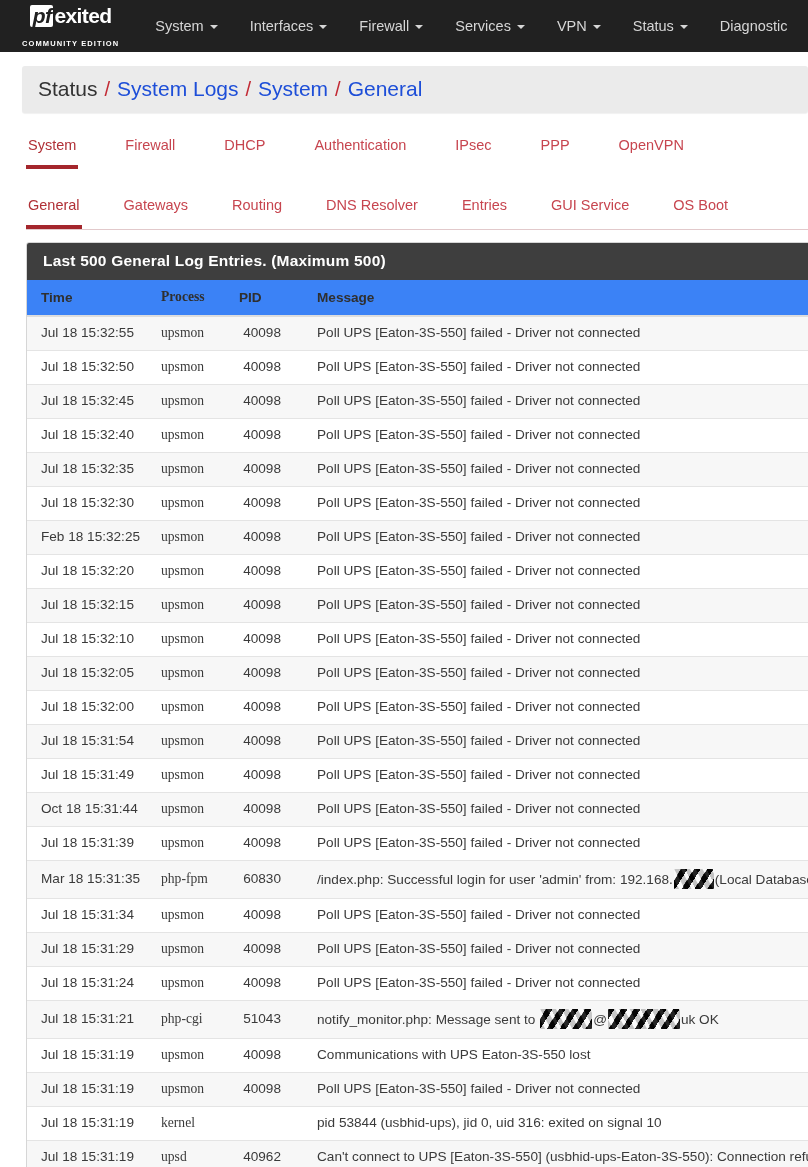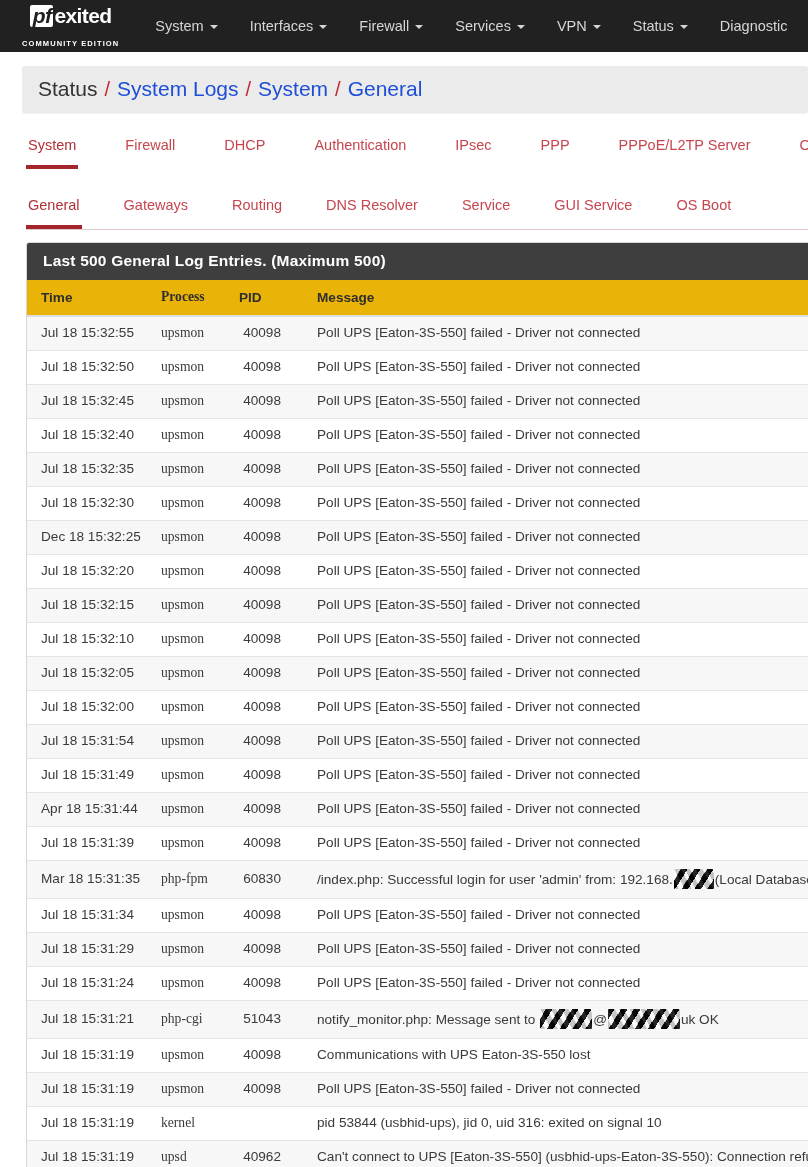--- a/index.html
+++ b/index.html
@@ -154,21 +154,21 @@
     width: 100%;
     border-collapse: collapse;
     font-size: 13.6px;
     color: #3a3a3a;
   }
   table.logtable th {
     text-align: left;
     font-weight: 700;
     color: #2f2f2f;
     padding: 9px 8px 10px 8px;
-    background: #eab308;
+    background: #3b82f6;
     border-bottom: 2px solid #dddddd;
     font-size: 13.6px;
   }
   table.logtable td {
     padding: 8px 8px 9px 8px;
     border-top: 1px solid #e4e4e4;
     white-space: nowrap;
     vertical-align: middle;
     line-height: 16px;
   }
@@ -259,30 +259,29 @@
     </div>
 </div>
 
 <div class="tabs-primary" id="tabs-primary">
     <a class="tab active">System</a>
     <a class="tab">Firewall</a>
     <a class="tab">DHCP</a>
     <a class="tab">Authentication</a>
     <a class="tab">IPsec</a>
     <a class="tab">PPP</a>
-    <a class="tab">PPPoE/L2TP Server</a>
     <a class="tab">OpenVPN</a>
   </div>
 
 <div class="tabs-secondary" id="tabs-secondary">
     <a class="tab active">General</a>
     <a class="tab">Gateways</a>
     <a class="tab">Routing</a>
     <a class="tab">DNS Resolver</a>
-    <a class="tab">Service</a>
+    <a class="tab">Entries</a>
     <a class="tab">GUI Service</a>
     <a class="tab">OS Boot</a>
   </div>
 <div class="tabs-divider"></div>
 
 <div class="panel">
   <div class="panel-heading">Last 500 General Log Entries. (Maximum 500)</div>
   <table class="logtable">
     <thead>
       <tr id="log-head-row">
@@ -323,21 +322,21 @@
           <td class="col-pid">40098</td>
           <td class="col-msg">Poll UPS [Eaton-3S-550] failed - Driver not connected</td>
         </tr>
         <tr>
           <td class="col-time">Jul 18 15:32:30</td>
           <td class="col-proc">upsmon</td>
           <td class="col-pid">40098</td>
           <td class="col-msg">Poll UPS [Eaton-3S-550] failed - Driver not connected</td>
         </tr>
         <tr>
-          <td class="col-time">Dec 18 15:32:25</td>
+          <td class="col-time">Feb 18 15:32:25</td>
           <td class="col-proc">upsmon</td>
           <td class="col-pid">40098</td>
           <td class="col-msg">Poll UPS [Eaton-3S-550] failed - Driver not connected</td>
         </tr>
         <tr>
           <td class="col-time">Jul 18 15:32:20</td>
           <td class="col-proc">upsmon</td>
           <td class="col-pid">40098</td>
           <td class="col-msg">Poll UPS [Eaton-3S-550] failed - Driver not connected</td>
         </tr>
@@ -371,21 +370,21 @@
           <td class="col-pid">40098</td>
           <td class="col-msg">Poll UPS [Eaton-3S-550] failed - Driver not connected</td>
         </tr>
         <tr>
           <td class="col-time">Jul 18 15:31:49</td>
           <td class="col-proc">upsmon</td>
           <td class="col-pid">40098</td>
           <td class="col-msg">Poll UPS [Eaton-3S-550] failed - Driver not connected</td>
         </tr>
         <tr>
-          <td class="col-time">Apr 18 15:31:44</td>
+          <td class="col-time">Oct 18 15:31:44</td>
           <td class="col-proc">upsmon</td>
           <td class="col-pid">40098</td>
           <td class="col-msg">Poll UPS [Eaton-3S-550] failed - Driver not connected</td>
         </tr>
         <tr>
           <td class="col-time">Jul 18 15:31:39</td>
           <td class="col-proc">upsmon</td>
           <td class="col-pid">40098</td>
           <td class="col-msg">Poll UPS [Eaton-3S-550] failed - Driver not connected</td>
         </tr>

